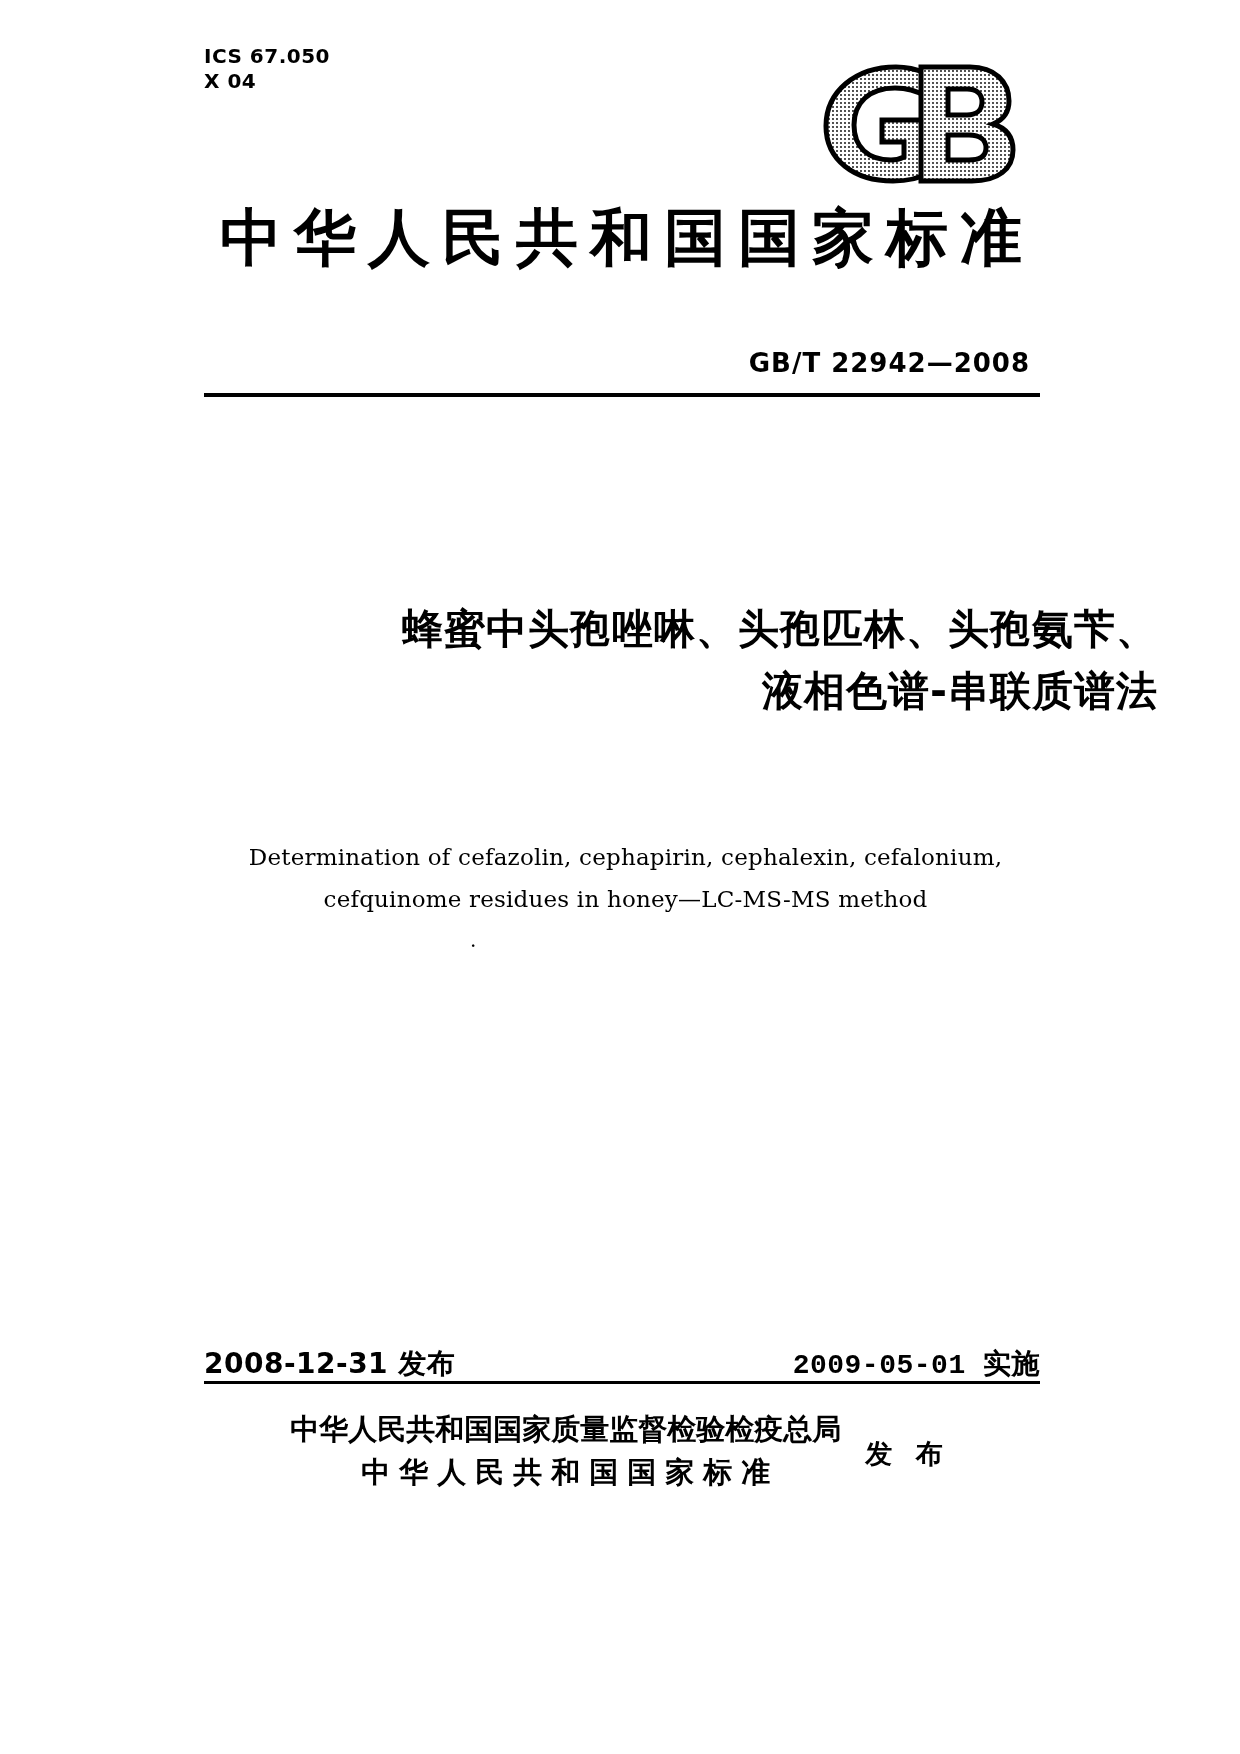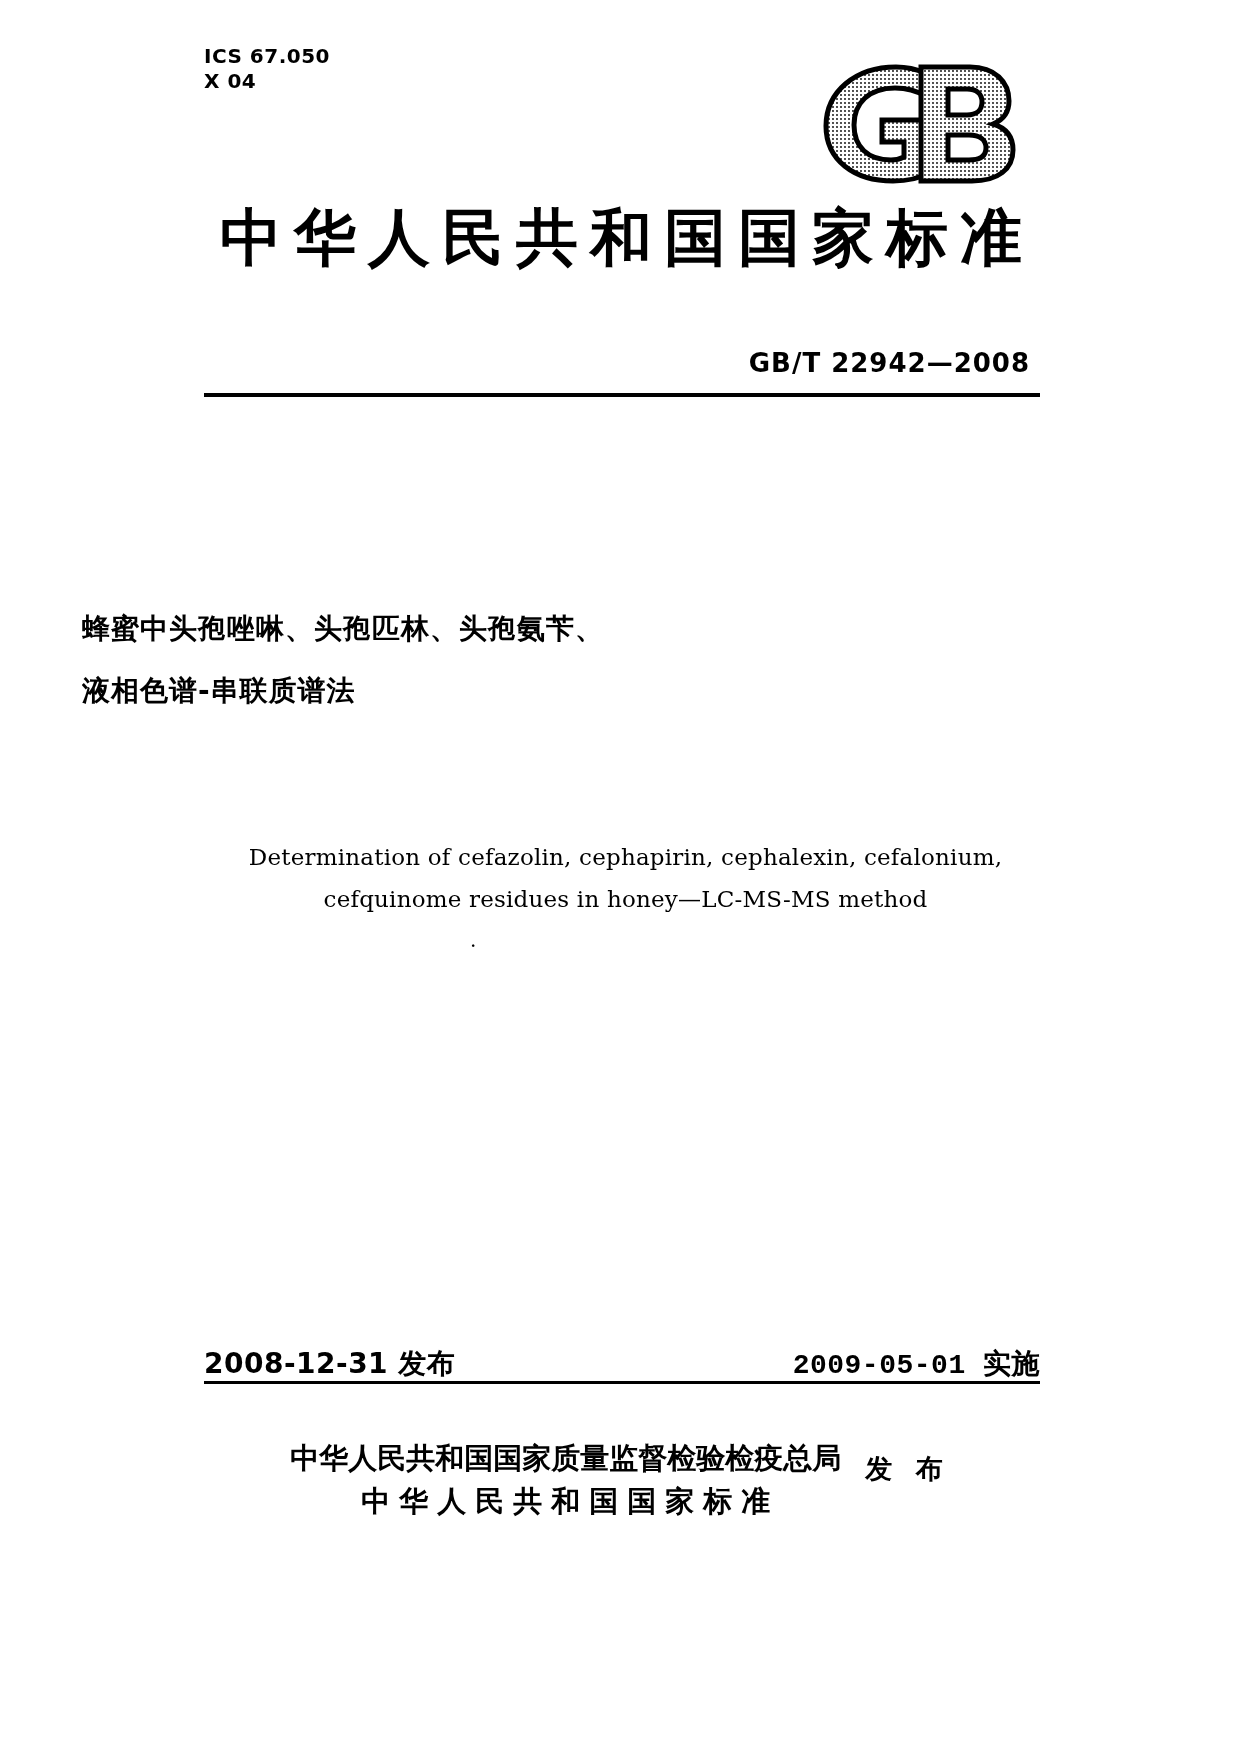--- a/index.html
+++ b/index.html
@@ -84,24 +84,24 @@
     height: 3px;
     background: #000;
   }
 
   
   .main-title {
     position: absolute;
     left: 0;
     right: 0;
     top: 598px;
-    text-align: left;
-    font-family: "DejaVu Sans", sans-serif;
-    font-weight: 700;
-    font-size: 28px;
+    text-align: right;
+    font-family: "DejaVu Sans", sans-serif;
+    font-weight: 700;
+    font-size: 41px;
     line-height: 62px;
     letter-spacing: 1px;
   }
   .main-title div { white-space: nowrap; }
 
   
   .en-title {
     position: absolute;
     left: 0;
     right: 0;
@@ -157,21 +157,21 @@
   }
   .issuer-lines {
     display: inline-block;
     vertical-align: middle;
     font-family: "DejaVu Sans", sans-serif;
     font-size: 29px;
     font-weight: 700;
     line-height: 43px;
     text-align: center;
   }
-  .issuer-lines .l1 { letter-spacing: 0px; margin-top: 29px; }
+  .issuer-lines .l1 { letter-spacing: 0px; }
   .issuer-lines .l2 { letter-spacing: 9px; padding-left: 9px; }
   .issuer-verb {
     display: inline-block;
     vertical-align: middle;
     font-family: "DejaVu Sans", sans-serif;
     font-size: 27px;
     font-weight: 700;
     letter-spacing: 7px;
     padding-left: 24px;
     padding-top: 6px;

